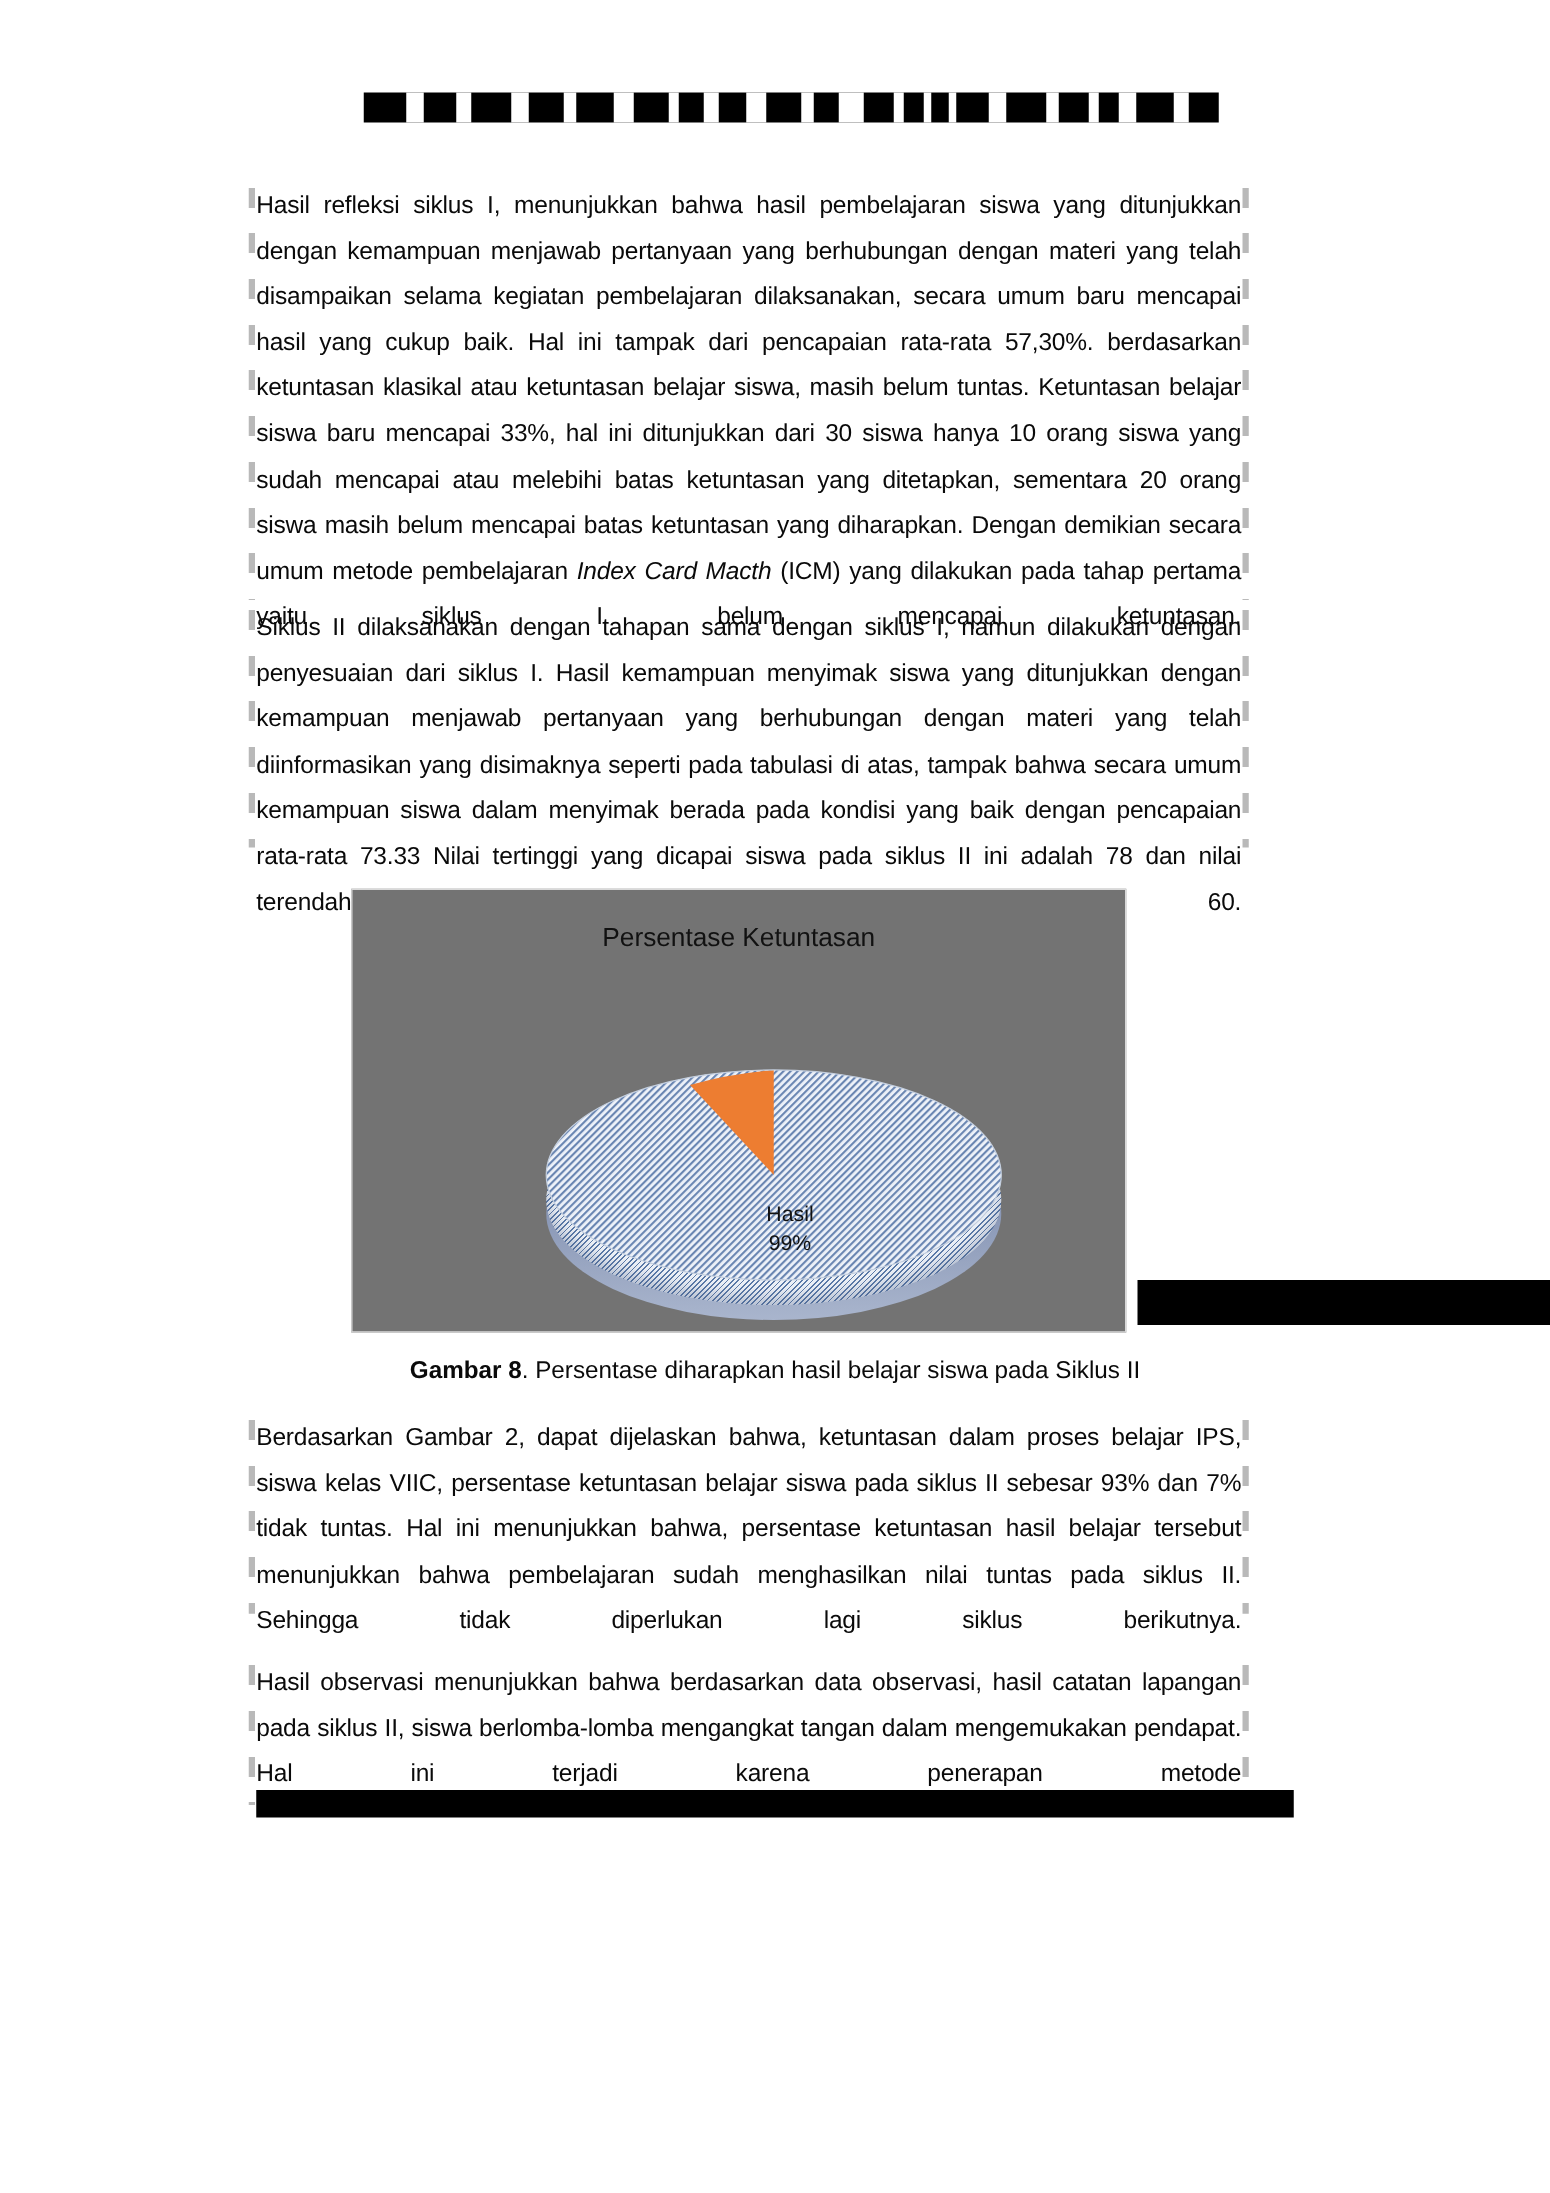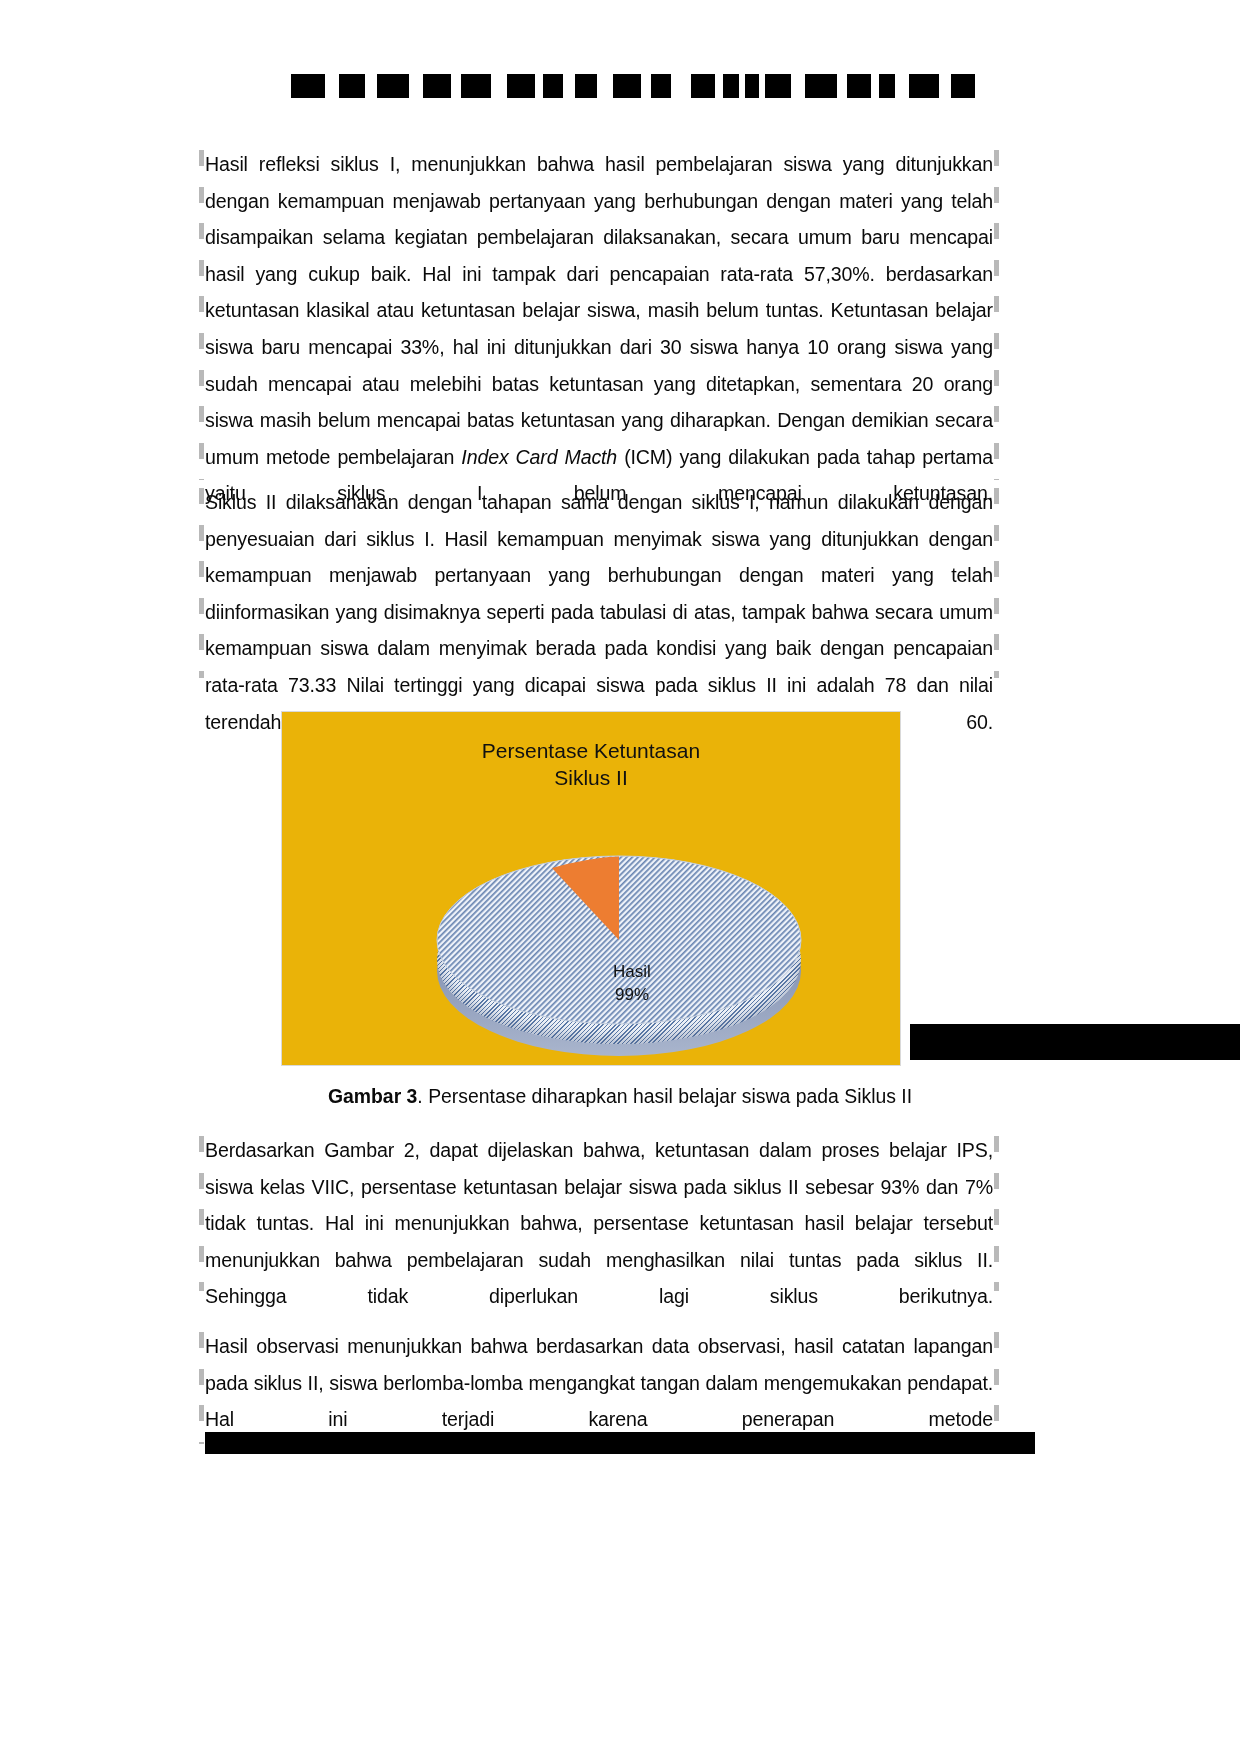--- a/index.html
+++ b/index.html
@@ -49,21 +49,21 @@
   }
   .scanedge.r{
     left:auto;right:-6px;
   }
 
   em.it{}
 
   
   .chart-box{
     position:absolute;left:281px;top:711px;width:620px;height:355px;
-    background:#eab308;
+    background:#737373;
     border:1px solid #d9d9d9;
     box-sizing:border-box;
   }
   .chart-title{
     position:absolute;left:0;right:0;top:25px;
     text-align:center;font-size:21px;line-height:27px;color:#111;
   }
   .chart-title span{display:block;}
 
   .callout{
@@ -144,21 +144,20 @@
 <div class="col" style="top:484px;">
   <div class="scanedge" style="height:190px;"></div>
   <div class="scanedge r" style="height:190px;"></div>
   <p class="body">Siklus II dilaksanakan dengan tahapan sama dengan siklus I, namun dilakukan dengan penyesuaian dari siklus I. Hasil kemampuan menyimak siswa yang ditunjukkan dengan kemampuan menjawab pertanyaan yang berhubungan dengan materi yang telah diinformasikan yang disimaknya seperti pada tabulasi di atas, tampak bahwa secara umum kemampuan siswa dalam menyimak berada pada kondisi yang baik dengan pencapaian rata-rata 73.33 Nilai tertinggi yang dicapai siswa pada siklus II ini adalah 78 dan nilai terendah yang diperoleh siswa hanya 60.</p>
 </div>
 
 <div class="chart-box">
 
   <div class="chart-title">
     <span>Persentase Ketuntasan</span>
-    <span>Siklus II</span>
   </div>
 
 
   <div class="pie-wrap">
     <div class="pie-side"></div>
     <div class="pie-side2"></div>
     <div class="pie-top"></div>
 
     <svg class="pie-svg" viewBox="0 0 380 215">
       <defs>
@@ -181,21 +180,21 @@
     <div class="slice-label">
       <div>Hasil</div>
       <div>99%</div>
     </div>
   </div>
 </div>
 
 <div class="redact-mid"></div>
 
 <div class="caption">
-  <b>Gambar 3</b><span>. Persentase diharapkan hasil belajar siswa pada Siklus II</span>
+  <b>Gambar 8</b><span>. Persentase diharapkan hasil belajar siswa pada Siklus II</span>
 </div>
 
 <div class="col" style="top:1132px;">
   <div class="scanedge" style="height:155px;"></div>
   <div class="scanedge r" style="height:155px;"></div>
   <p class="body">Berdasarkan Gambar 2, dapat dijelaskan bahwa, ketuntasan dalam proses belajar IPS, siswa kelas VIIC, persentase ketuntasan belajar siswa pada siklus II sebesar 93% dan 7% tidak tuntas. Hal ini menunjukkan bahwa, persentase ketuntasan hasil belajar tersebut menunjukkan bahwa pembelajaran sudah menghasilkan nilai tuntas pada siklus II. Sehingga tidak diperlukan lagi siklus berikutnya.</p>
 </div>
 
 <div class="col" style="top:1300px;margin-top:28px;">
   <div class="scanedge" style="height:112px;"></div>

